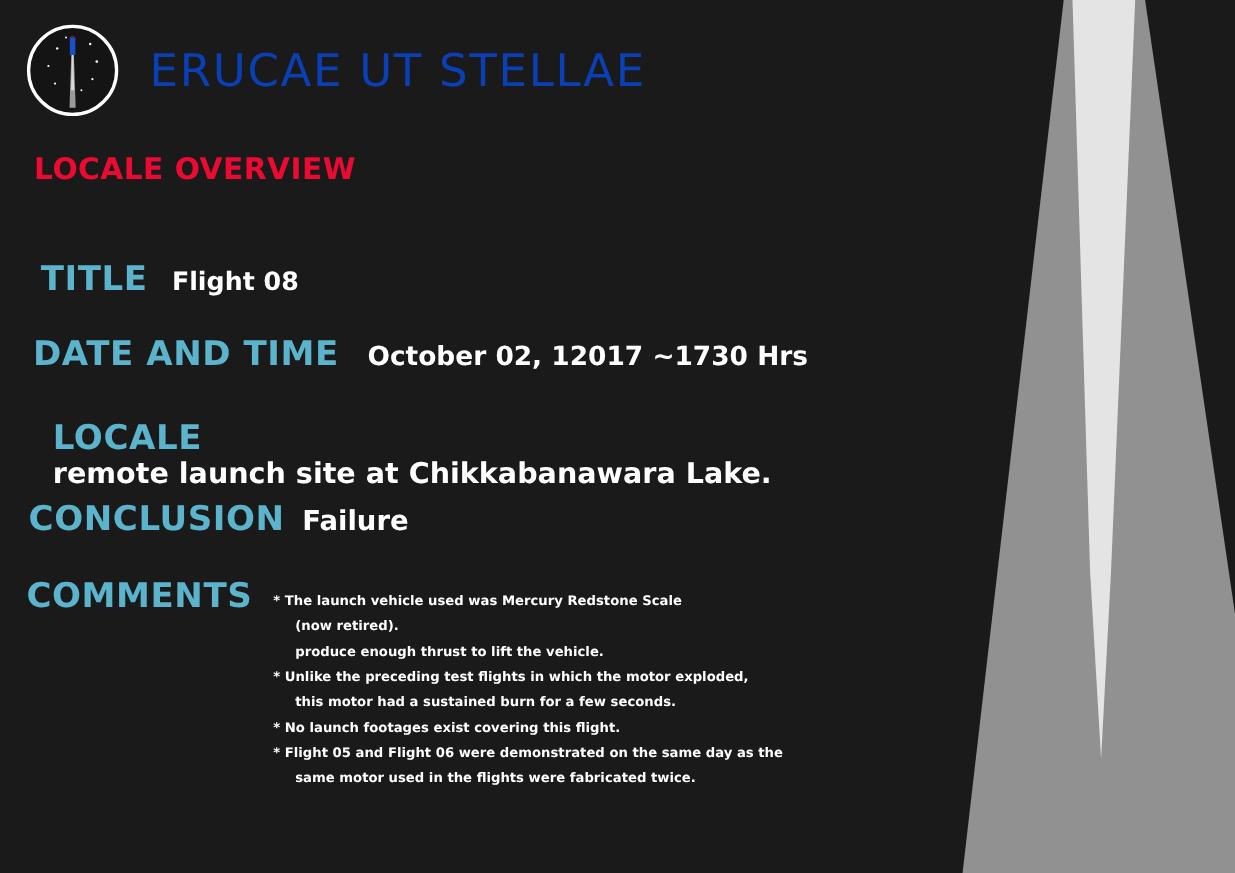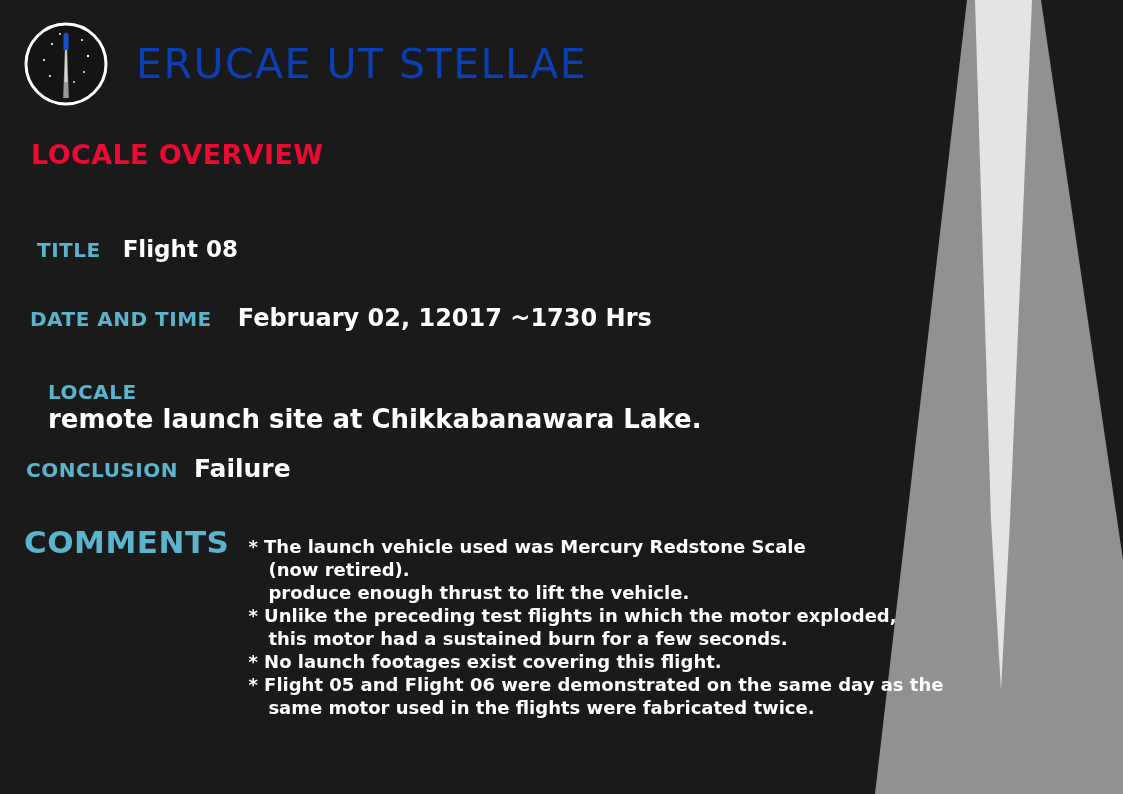--- a/index.html
+++ b/index.html
@@ -64,21 +64,21 @@
   
   .field {
     position: absolute;
     display: flex;
     align-items: baseline;
     white-space: nowrap;
   }
   .field-label {
     color: #5bb3cc;
     font-weight: bold;
-    font-size: 20px;
+    font-size: 31px;
     letter-spacing: 0.5px;
   }
   .field-value {
     color: #ffffff;
     font-weight: bold;
     font-size: 23px;
   }
 
   #field-title        { top: 236px; left: 37px; }
   #field-title .field-value  { margin-left: 22px; }
@@ -104,21 +104,21 @@
     font-size: 31px;
     line-height: 36px;
   }
   .comments-list {
     margin-left: 19px;
     margin-top: 11px;
   }
   .comment-item {
     color: #ffffff;
     font-weight: bold;
-    font-size: 18px;
+    font-size: 12px;
     line-height: 23px;
     white-space: nowrap;
   }
   .comment-line-cont {
     padding-left: 20px;
   }
 </style>
 </head>
 <body>
 
@@ -152,21 +152,21 @@
 
   <div class="section-heading">LOCALE OVERVIEW</div>
 
   <div class="field" id="field-title">
     <span class="field-label">TITLE</span>
     <span class="field-value">Flight 08</span>
   </div>
 
   <div class="field" id="field-datetime">
     <span class="field-label">DATE AND TIME</span>
-    <span class="field-value">February 02, 12017 ~1730 Hrs</span>
+    <span class="field-value">October 02, 12017 ~1730 Hrs</span>
   </div>
 
   <div class="field" id="field-locale">
     <span class="field-label">LOCALE</span>
     <span class="field-value">remote launch site at Chikkabanawara Lake.</span>
   </div>
 
   <div class="field" id="field-conclusion">
     <span class="field-label">CONCLUSION</span>
     <span class="field-value">Failure</span>

